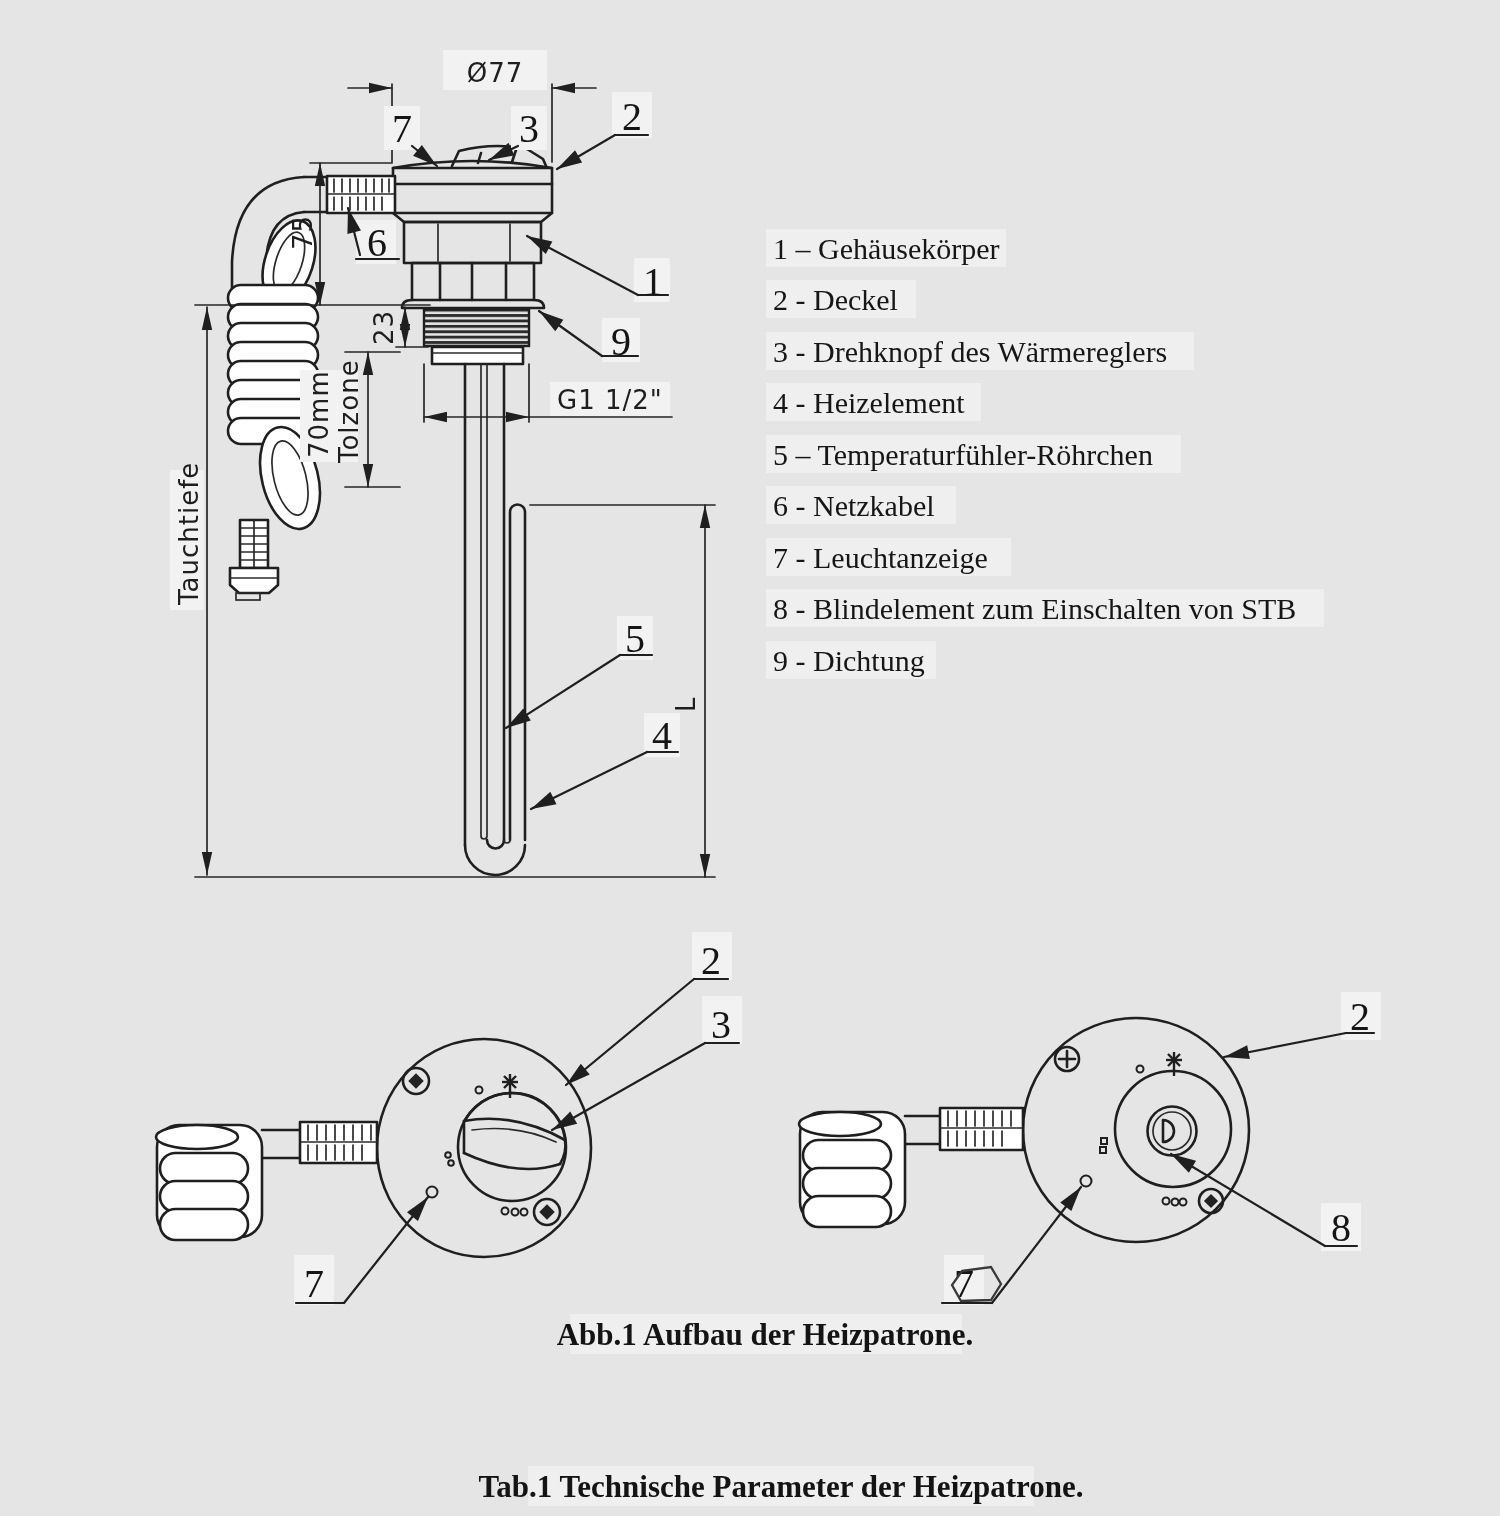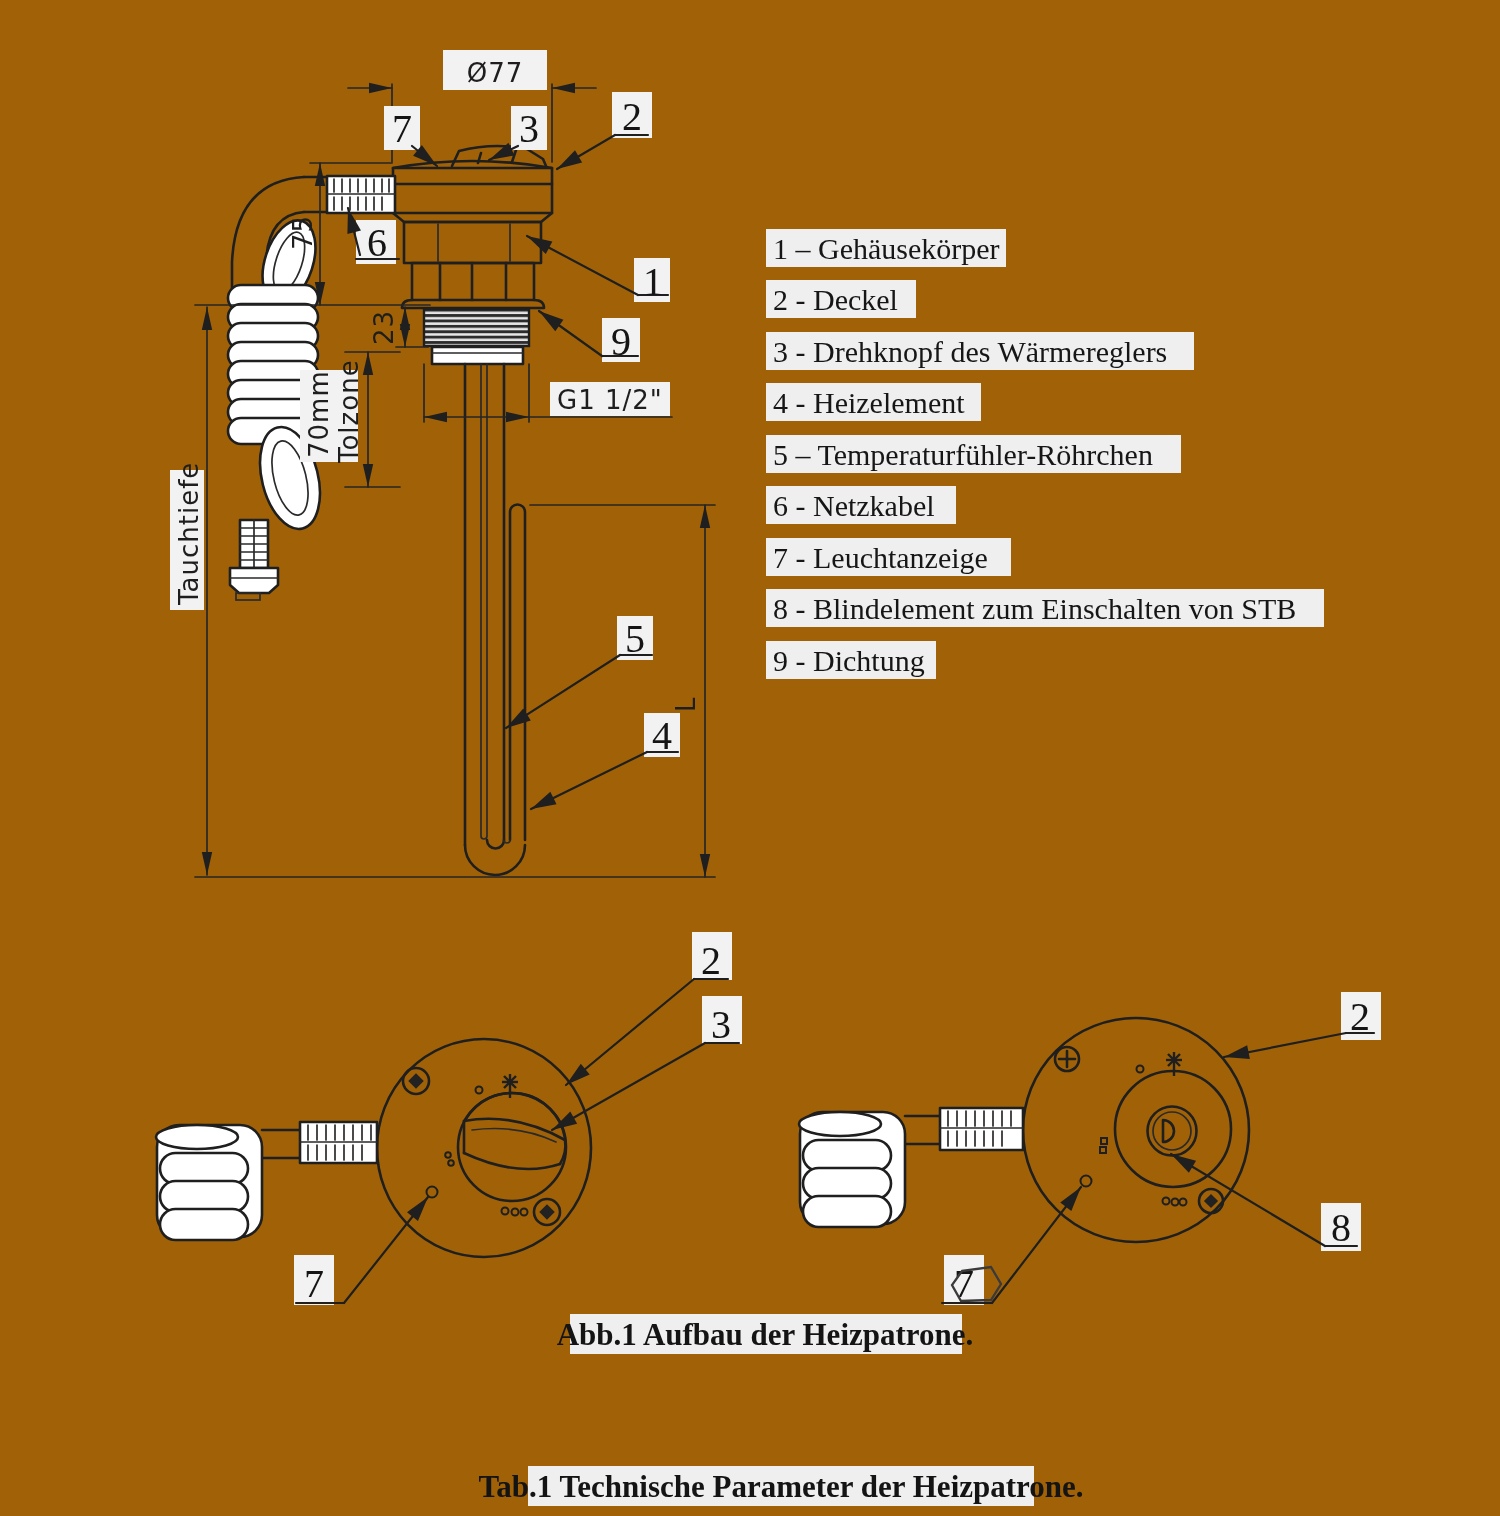--- a/index.html
+++ b/index.html
@@ -1,16 +1,16 @@
 <!DOCTYPE html>
 <html><head>
 <meta charset="utf-8">
 <style>
   html,body{margin:0;padding:0;background:#ffffff;}
-  #page{width:1500px;height:1516px;background:#a16207;position:relative;font-family:"Liberation Serif",serif;}
+  #page{width:1500px;height:1516px;background:#e5e5e5;position:relative;font-family:"Liberation Serif",serif;}
   svg{display:block;}
   .ol{fill:none;stroke:#1f1f1f;stroke-width:2.6;stroke-linecap:round;stroke-linejoin:round;}
   .olthin{fill:none;stroke:#2a2a2a;stroke-width:1.7;stroke-linecap:round;}
   .wfill{fill:#ffffff;stroke:#1f1f1f;stroke-width:2.6;stroke-linejoin:round;}
   .dim{fill:none;stroke:#262626;stroke-width:1.7;stroke-linecap:round;}
   .lead{fill:none;stroke:#1f1f1f;stroke-width:2.2;stroke-linecap:round;}
   .bg{fill:#efefef;}
   .bgs{fill:#f2f2f2;}
   .dimtxt{font-family:"DejaVu Sans",sans-serif;font-size:26px;fill:#1e1e1e;letter-spacing:1px;}
   .calltxt{font-family:"Liberation Serif",serif;font-size:40px;fill:#151515;}

